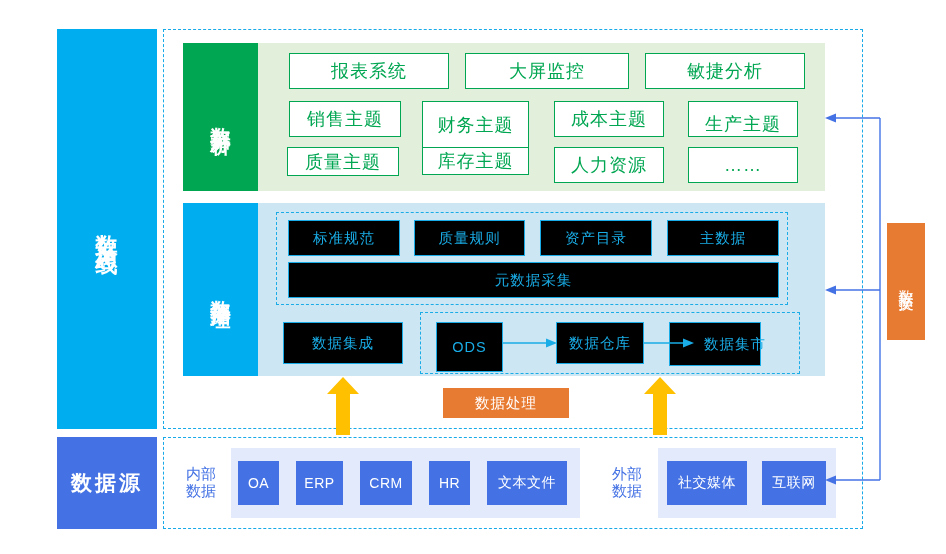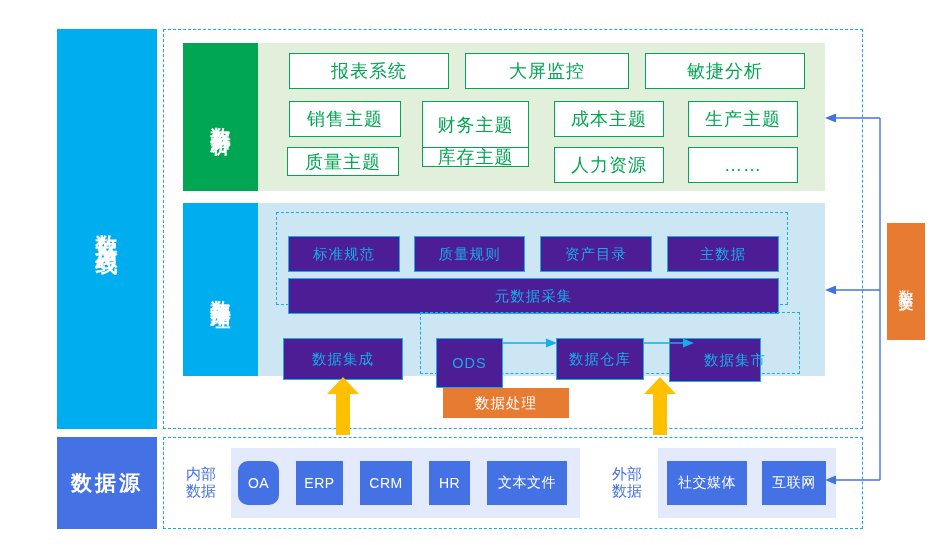--- a/index.html
+++ b/index.html
@@ -29,23 +29,23 @@
   .gbox{
     border:1.3px solid #00A651;background:#ffffff;color:#00A651;
     display:flex;align-items:center;justify-content:center;
     font-size:18px;letter-spacing:1px;white-space:nowrap;
   }
 
   
   .gov-band{background:#CCE6F4;}
   .gov-side{background:#00AEEF;}
   .bbox{
-    border:1.3px solid #19ACE6;background:#4c1d95;color:#19ACE6;
-    display:flex;align-items:center;justify-content:center;
-    font-size:14.5px;letter-spacing:1px;white-space:nowrap;margin-top:16px;
+    border:1.3px solid #19ACE6;background:#000000;color:#19ACE6;
+    display:flex;align-items:center;justify-content:center;
+    font-size:14.5px;letter-spacing:1px;white-space:nowrap;
   }
   .inner-dash{border:1.3px dashed #19ACE6;}
 
   
   .orange{
     background:#E87B32;color:#ffffff;
     display:flex;align-items:center;justify-content:center;
     font-size:14.5px;letter-spacing:1px;white-space:nowrap;
   }
   .orange-v{background:#E87B32;color:#ffffff;
@@ -92,28 +92,28 @@
 
 <div class="abs gbox" style="left:289px;top:101px;width:112px;height:36px;">
   <span>销售主题</span>
 </div>
 <div class="abs gbox" style="left:422px;top:101px;width:107px;height:48px;">
   <span>财务主题</span>
 </div>
 <div class="abs gbox" style="left:554px;top:101px;width:110px;height:36px;">
   <span>成本主题</span>
 </div>
-<div class="abs gbox" style="left:688px;top:101px;width:110px;height:36px;">
+<div class="abs gbox" style="left:688px;top:101px;width:110px;height:36px;align-items:flex-end;">
   <span>生产主题</span>
 </div>
 
 <div class="abs gbox" style="left:287px;top:147px;width:112px;height:29px;">
   <span>质量主题</span>
 </div>
-<div class="abs gbox" style="left:422px;top:147px;width:107px;height:20px;">
+<div class="abs gbox" style="left:422px;top:147px;width:107px;height:28px;">
   <span>库存主题</span>
 </div>
 <div class="abs gbox" style="left:554px;top:147px;width:110px;height:36px;">
   <span>人力资源</span>
 </div>
 <div class="abs gbox" style="left:688px;top:147px;width:110px;height:36px;">
   <span>……</span>
 </div>
 
 <div class="abs gov-band" style="left:183px;top:203px;width:642px;height:173px;"></div>
@@ -182,21 +182,21 @@
 <div class="abs dashed-outer" style="left:163px;top:437px;width:700px;height:92px;"></div>
 
 <div class="abs src-label" style="left:172px;top:453px;width:58px;height:60px;">
   <span style="display:block;">
     <span>内部</span><br>
     <span>数据</span>
   </span>
 </div>
 
 <div class="abs src-group" style="left:231px;top:448px;width:349px;height:70px;"></div>
-<div class="abs srcbox" style="left:238px;top:461px;width:41px;height:44px;border-radius:10px;">
+<div class="abs srcbox" style="left:238px;top:461px;width:41px;height:44px;">
   <span>OA</span>
 </div>
 <div class="abs srcbox" style="left:296px;top:461px;width:47px;height:44px;">
   <span>ERP</span>
 </div>
 <div class="abs srcbox" style="left:360px;top:461px;width:52px;height:44px;">
   <span>CRM</span>
 </div>
 <div class="abs srcbox" style="left:429px;top:461px;width:41px;height:44px;">
   <span>HR</span>

